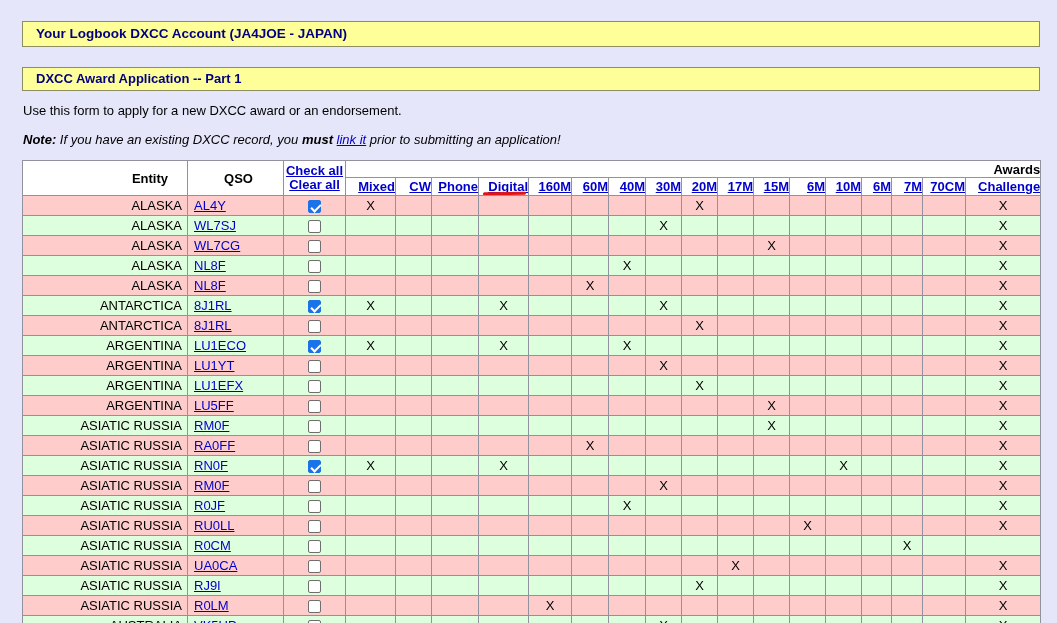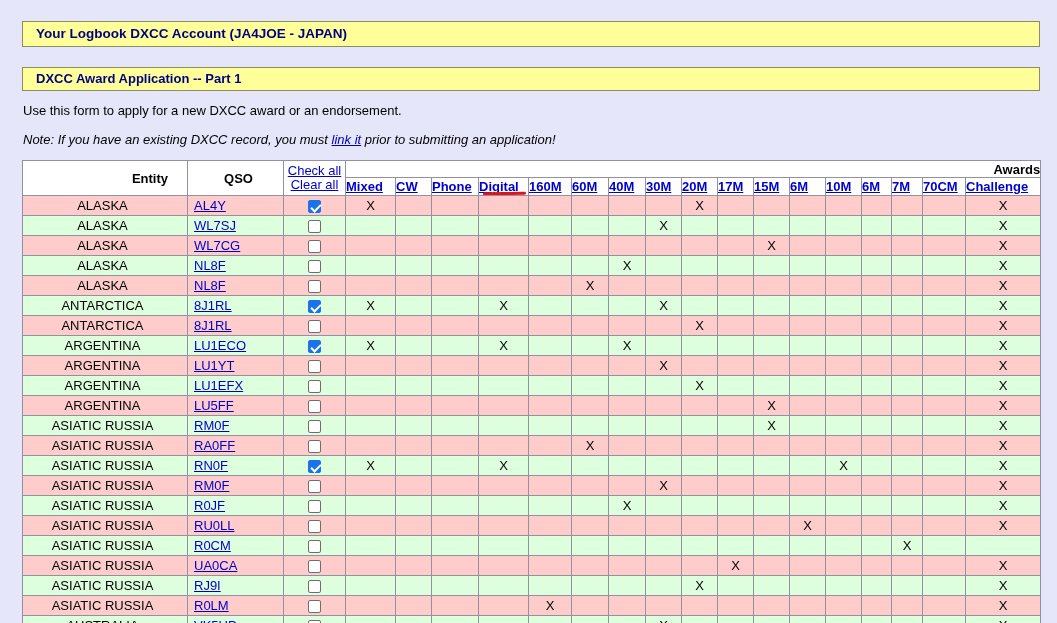--- a/index.html
+++ b/index.html
@@ -17,43 +17,43 @@
     border: 1px solid #8d8d62;
     color: var(--banner-fg, #000080);
     font-weight: bold;
     margin: 21px 17px 0 22px;
     padding: 4px 10px 5px 13px;
     font-size: 13.5px;
   }
   .banner.section { padding: 3px 10px 4px 13px; font-size: 13px; margin-top: 20px; }
   .intro { margin: 12px 0 0 23px; }
   .note { margin: 14px 0 0 23px; font-style: italic; }
-  .bold { font-weight: normal; }
+  .bold { font-weight: bold; }
   a { color: var(--link, #0000cc); }
 
   table {
     border-collapse: collapse;
     table-layout: fixed;
     width: 1018px;
     margin: 13px 0 0 22px;
     background: #fff;
   }
   th, td { border: 1px solid #92929e; padding: 0; overflow: hidden; white-space: nowrap; }
   thead th { background: #fff; height: 17px; font-weight: bold; }
   th.entity-th { text-align: right; padding-right: 19px; }
   th.qso-th { text-align: center; padding-left: 6px; }
-  th.checkctl-th { font-weight: normal; line-height: 14px; }
+  th.checkctl-th { font-weight: bold; line-height: 14px; }
   th.awards-th { text-align: right; }
-  th.band-th { text-align: left; position: relative; height: 18px; }
+  th.band-th { text-align: right; position: relative; height: 18px; }
   th.band-th a { font-weight: bold; }
 
   tbody tr { height: 20px; }
   tr.row-pink td { background: var(--row-pink, #ffcccc); }
   tr.row-green td { background: var(--row-green, #ddffdd); }
-  td.entity-cell { text-align: center; padding-right: 5px; }
+  td.entity-cell { text-align: right; padding-right: 5px; }
   td.qso-cell { text-align: left; padding-left: 6px; }
   td.check-cell { text-align: center; }
   td.mark-cell { text-align: center; }
 
   input[type="checkbox"] {
     appearance: none;
     -webkit-appearance: none;
     width: 13px; height: 13px;
     margin: 0;
     border: 1px solid #6f6f6f;

